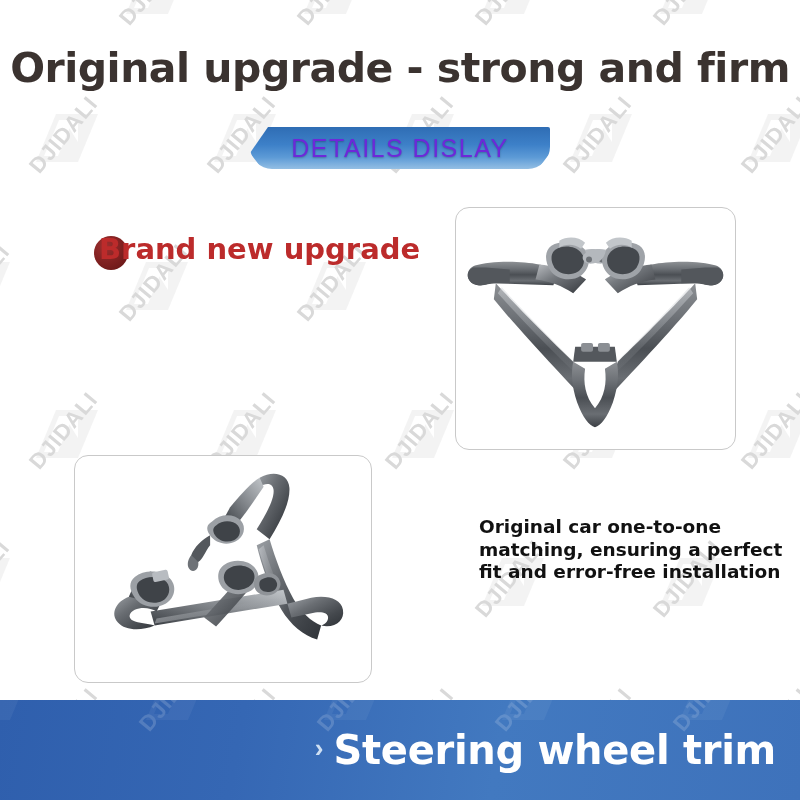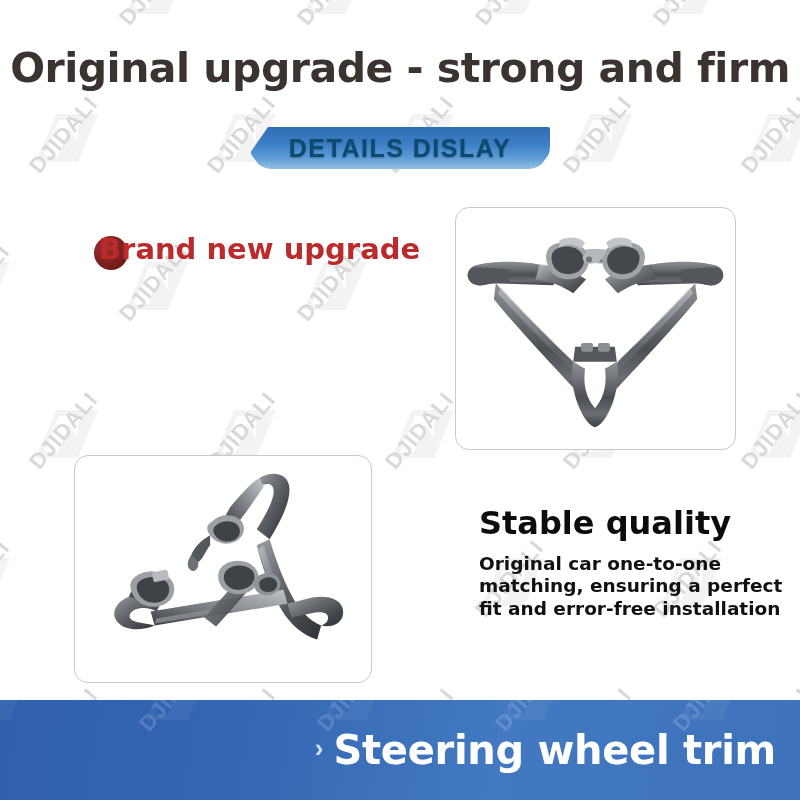--- a/index.html
+++ b/index.html
@@ -49,22 +49,22 @@
   }
   #details-ribbon .ribbon-shape{
     position:absolute; inset:0;
     background:linear-gradient(180deg,#2f6db4 0%,#3d80c8 42%,#5c9ad6 72%,#94bfe4 100%);
     border-radius:4px 2px 22px 22px;
     clip-path:polygon(6% 0%, 100% 0%, 100% 62%, 96% 100%, 4% 100%, 0% 62%);
   }
   #details-ribbon .ribbon-label{
     position:absolute; inset:0;
     display:flex; align-items:center; justify-content:center;
-    font-size:25px; font-weight:700; letter-spacing:1.5px;
-    color:#0c4a6e;
+    font-size:25px; font-weight:400; letter-spacing:1.5px;
+    color:#6d28d9;
     font-family:"Liberation Sans", sans-serif;
     text-shadow:0 1px 2px rgba(0,0,0,.25);
   }
 
   
   .product-card{
     position:absolute; z-index:2;
     background:#ffffff;
     border:1px solid #c9c9c9;
     border-radius:14px;
@@ -521,21 +521,20 @@
     </svg>
   </div>
 </div>
 
 <div id="feature-brand">
   <div id="brand-dot"></div>
   <div id="brand-heading">Brand new upgrade</div>
 </div>
 
 <div id="feature-stable">
-  <div id="stable-heading">Stable quality</div>
   <div id="stable-body">Original car one-to-one matching, ensuring a perfect fit and error-free installation</div>
 </div>
 
 <div id="bottom-banner">
   <div class="banner-wm" id="banner-watermark">
       <div class="wm-tile" style="left: -40px; top: -34px;">
         <div class="wm-mark"><svg viewBox="0 0 66 52" xmlns="http://www.w3.org/2000/svg">
             <path d="M2 50 L22 2 L64 2 L44 50 Z" fill="#ffffff"></path>
             <path d="M10 44 L25 8 L39 8 L24 44 Z" fill="#3567b4"></path>
             <path d="M30 8 L44 8 L44 30 Z" fill="#3567b4"></path>

